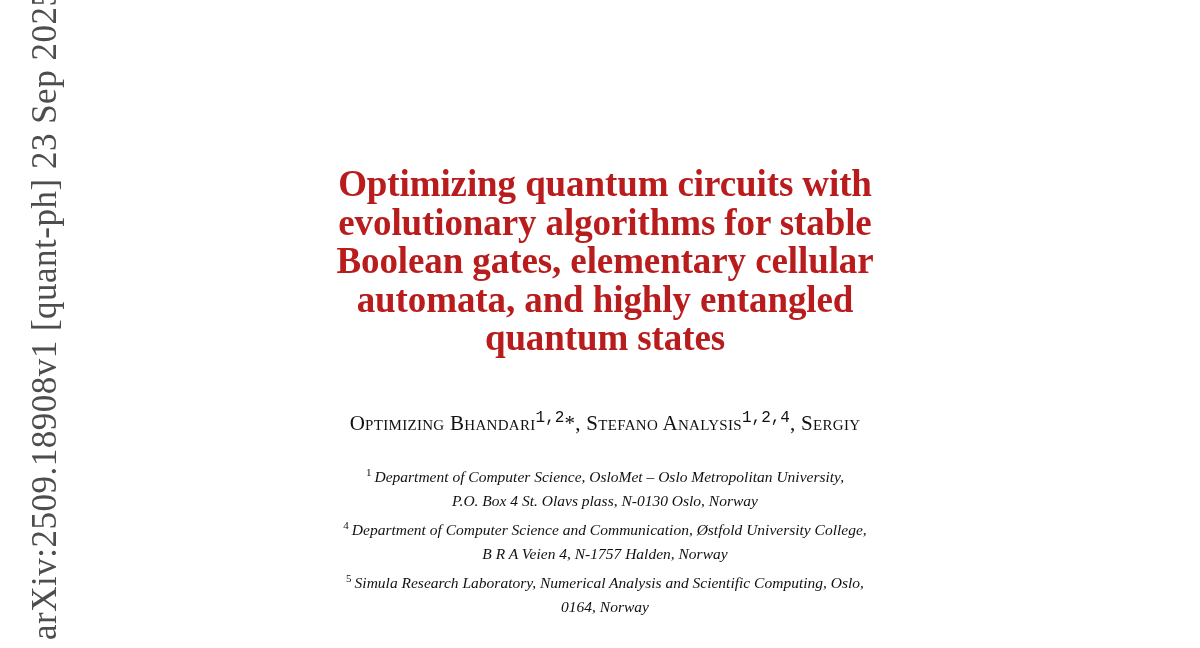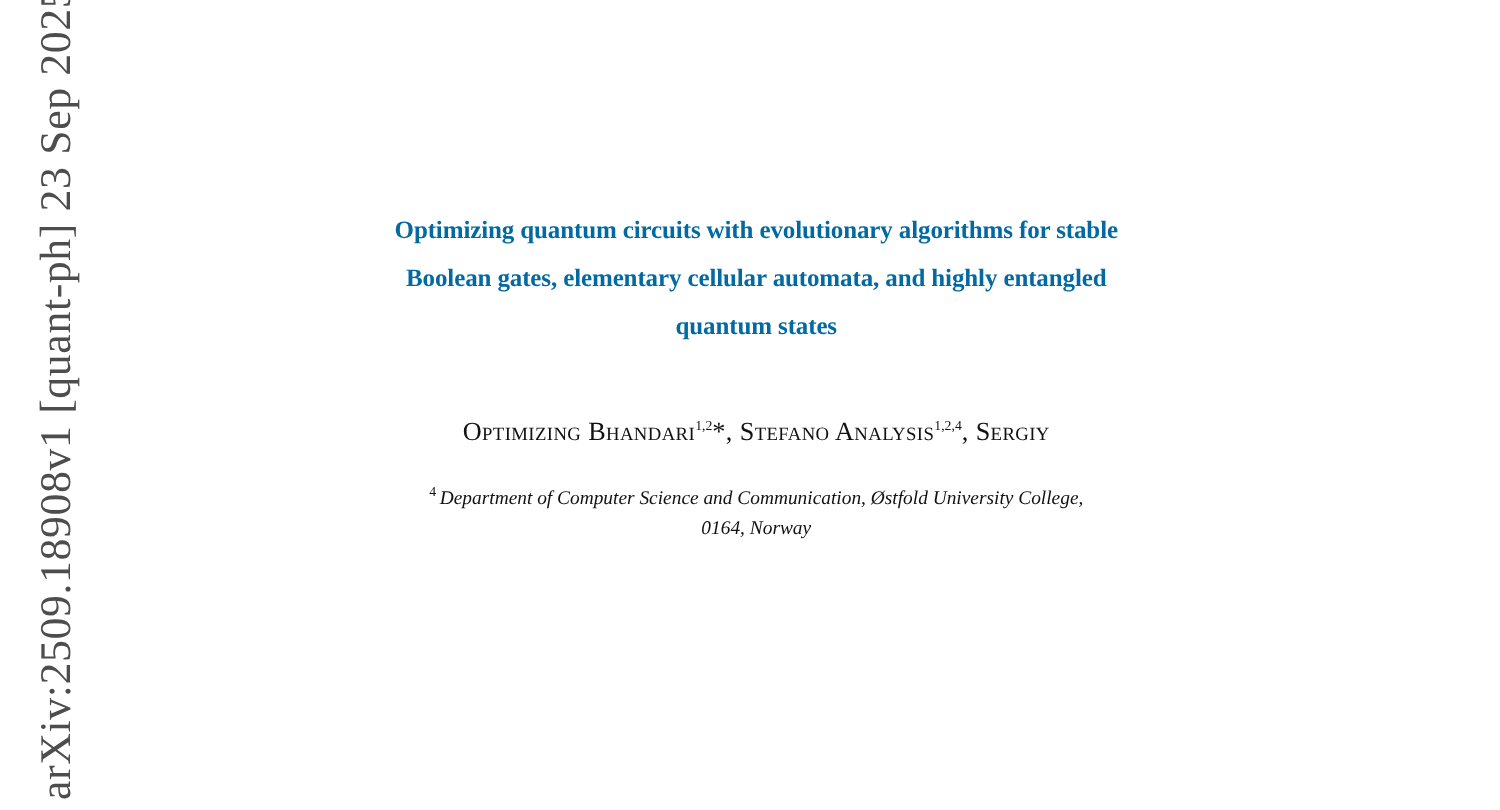--- a/index.html
+++ b/index.html
@@ -52,40 +52,41 @@
     position: absolute;
     left: 300px;
     top: 165px;
     width: 610px;
     text-align: center;
   }
 
   .title {
     font-family: "Liberation Serif", serif;
     font-weight: bold;
-    font-size: 20px;
+    font-size: 37px;
     line-height: 38.5px;
     letter-spacing: -0.1px;
-    color: #0369a1;
+    color: #b91c1c;
     margin: 0;
   }
 
   .authors {
     margin-top: 48px;
     font-size: 21px;
     line-height: 25px;
     color: #111111;
     font-variant: small-caps;
     letter-spacing: 0.3px;
   }
   .authors sup {
-    font-size: 11px;
+    font-size: 16px;
     font-variant: normal;
     vertical-align: super;
     letter-spacing: 0;
+    font-family: Liberation Mono, monospace;
   }
 
   .affiliations {
     margin-top: 24px;
     font-style: italic;
     font-size: 15.5px;
     line-height: 24px;
     color: #111111;
   }
   .aff-line {
@@ -112,26 +113,38 @@
     <h1 class="title">Optimizing quantum circuits with evolutionary algorithms for stable Boolean gates, elementary cellular automata, and highly entangled quantum states</h1>
 
     <div class="authors">
       <div>
         <span>Optimizing Bhandari</span><sup>1,2</sup><span>*,</span><span> Stefano Analysis</span><sup>1,2,4</sup><span>, </span><span>Sergiy</span>
       </div>
     </div>
 
     <div class="affiliations">
 
+      <span class="aff-line">
+        <span class="aff-num">1</span><span>Department of Computer Science, OsloMet – Oslo Metropolitan University,</span>
+      </span>
+      <span class="aff-line">
+        <span>P.O. Box 4 St. Olavs plass, N-0130 Oslo, Norway</span>
+      </span>
 
 
 
       <span class="aff-line">
         <span class="aff-num">4</span><span>Department of Computer Science and Communication, Østfold University College,</span>
       </span>
+      <span class="aff-line">
+        <span>B R A Veien 4, N-1757 Halden, Norway</span>
+      </span>
 
+      <span class="aff-line">
+        <span class="aff-num">5</span><span>Simula Research Laboratory, Numerical Analysis and Scientific Computing, Oslo,</span>
+      </span>
       <span class="aff-line">
         <span>0164, Norway</span>
       </span>
 
     </div>
   </div>
 </div>
 
 </body></html>

